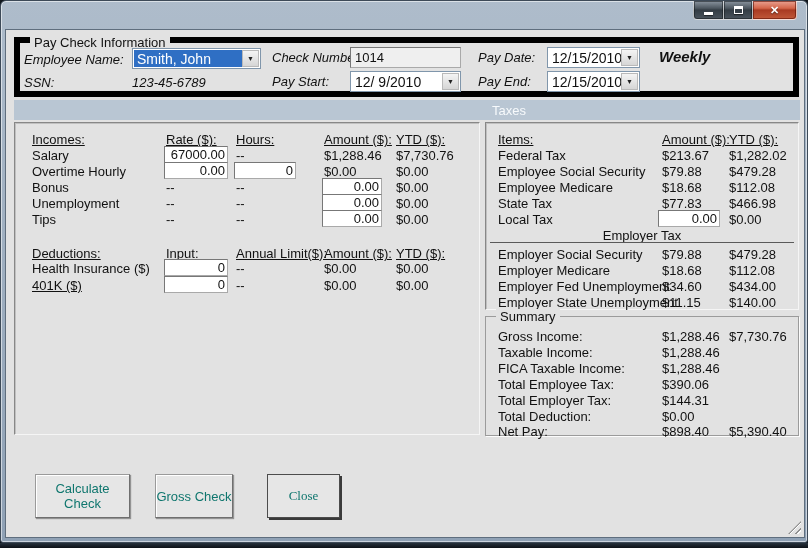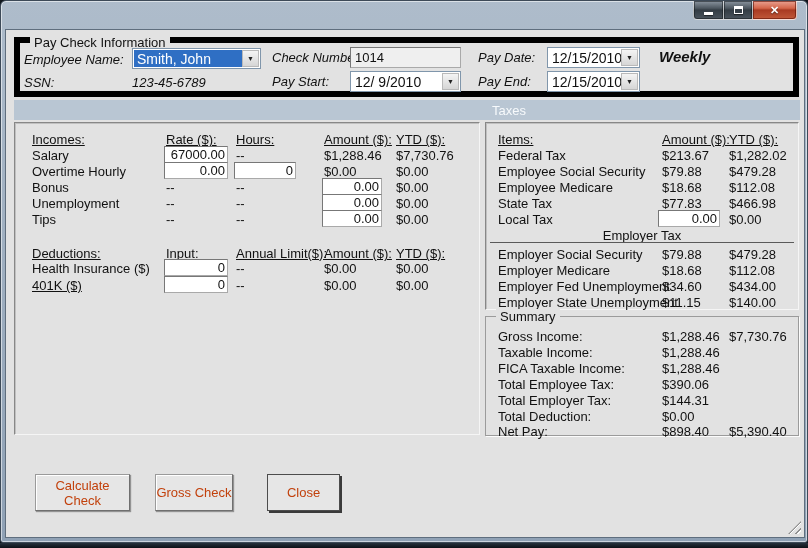--- a/index.html
+++ b/index.html
@@ -80,25 +80,25 @@
               display:flex; align-items:center; justify-content:center; cursor:default; }
   .arrow { font-size:7px; color:#222; line-height:1; }
 
   .readonly-field { position:absolute; background:#efefef; border:1px solid #a9a9a9;
                     border-top-color:#777; border-left-color:#777;
                     font-size:13px; color:#111; padding:2px 4px; }
 
   .divider-line { position:absolute; left:4px; right:4px; height:1px; background:#5a5a5a; }
 
   
-  .btn { position:absolute; height:37px; background:#e6e6e6; color:#c2410c;
+  .btn { position:absolute; height:44px; background:#e6e6e6; color:#0f766e;
          border:1px solid #9a9a9a; border-right-color:#6f6f6f; border-bottom-color:#6f6f6f;
          box-shadow:1px 1px 1px rgba(0,0,0,.35), inset 1px 1px 0 #fff;
          font:13px "Liberation Sans", sans-serif; cursor:default; }
-  .btn.default { border:1px solid #4c4c4c; box-shadow:2px 2px 0 #3a3a3a, inset 0 0 0 1px #e6e6e6; }
+  .btn.default { border:1px solid #4c4c4c; box-shadow:2px 2px 0 #3a3a3a, inset 0 0 0 1px #e6e6e6;font-family:Liberation Serif, serif; }
 
   .resize-grip { position:absolute; right:3px; bottom:3px; width:13px; height:13px;
                  background:repeating-linear-gradient(135deg, transparent 0 3px, #909090 3px 4.5px, #fdfdfd 4.5px 5.5px);
                  clip-path:polygon(100% 0, 100% 100%, 0 100%); }
 
   .desktop-strip { position:absolute; left:0; bottom:0; width:808px; height:5px;
                    background:linear-gradient(180deg,#27313d,#0c1117); }
 </style>
 </head>
 <body>

